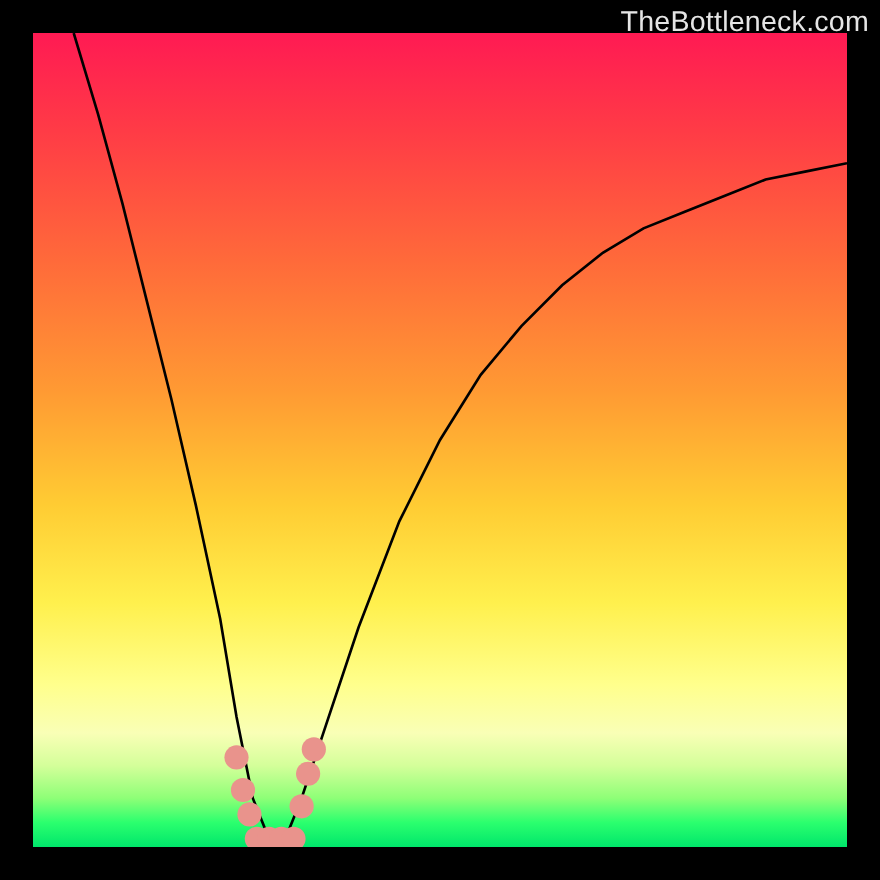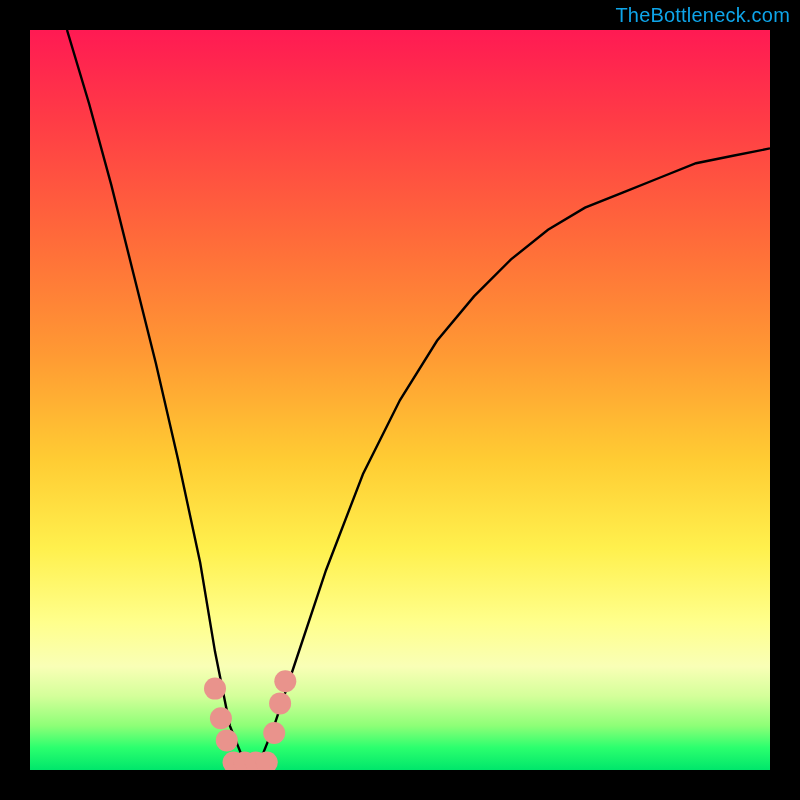--- a/index.html
+++ b/index.html
@@ -39,22 +39,22 @@
       #8eff77 94%,
       #2bff6e 97%,
       #00e66b 100%
     );
   }
   .watermark {
     position: absolute;
     top: 4px;
     right: 10px;
     font-family: Arial, Helvetica, sans-serif;
-    font-size: 20px;
-    color: #0ea5e9;
+    font-size: 26px;
+    color: #e5e5e5;
     font-weight: 500;
     letter-spacing: 0.2px;
   }
   svg.curve {
     position: absolute;
     top: 0;
     left: 0;
     width: 740px;
     height: 740px;
   }

